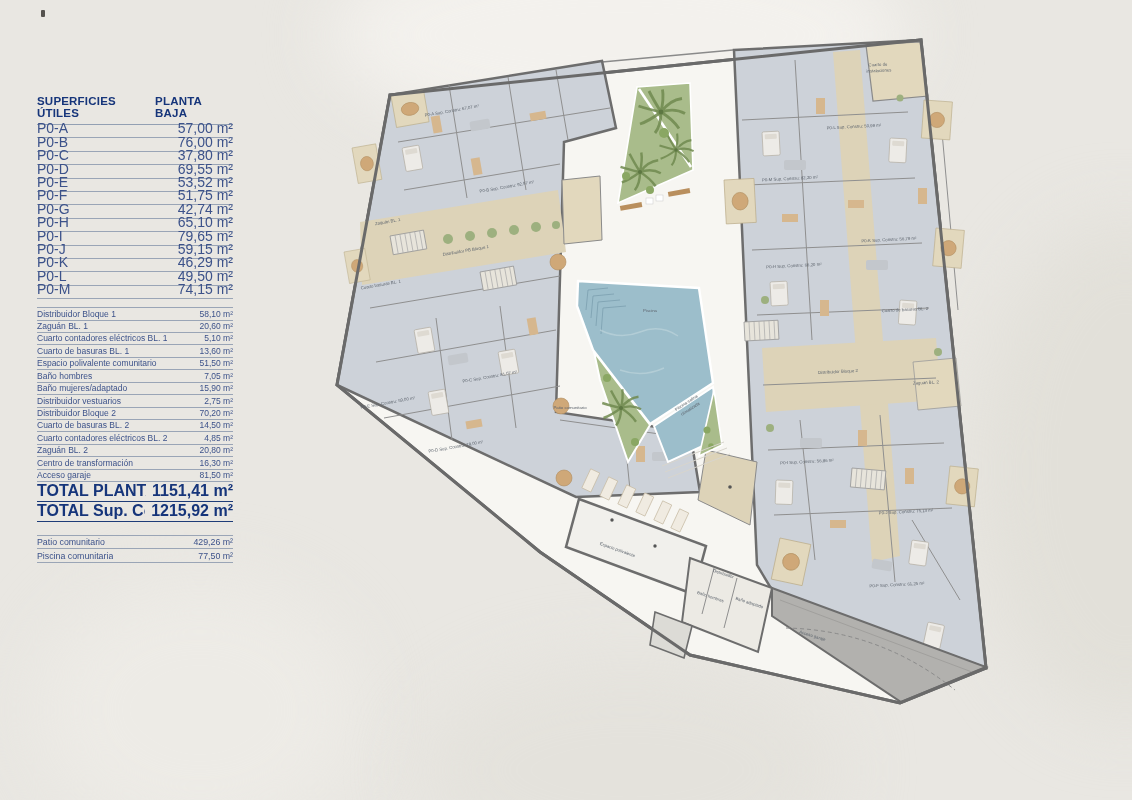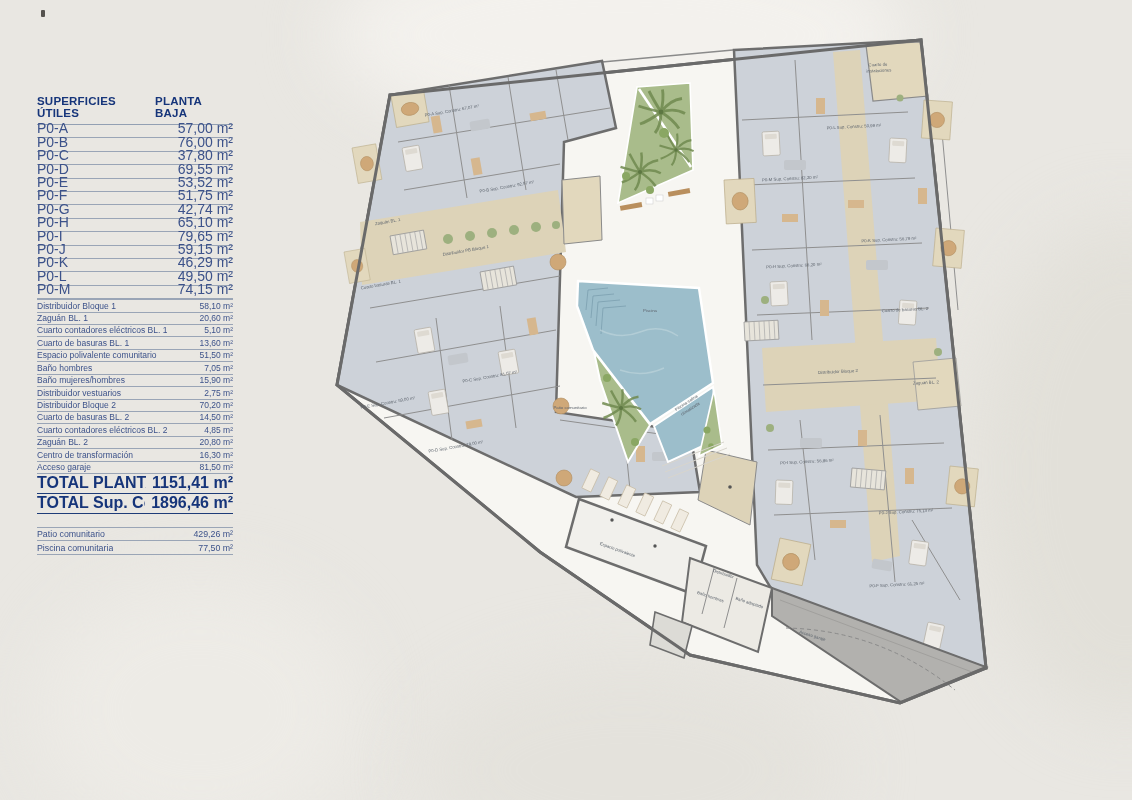--- a/index.html
+++ b/index.html
@@ -13,21 +13,21 @@
 
   .corner-mark{position:absolute;left:41px;top:10px;width:4px;height:7px;background:#55524e;border-radius:1px;}
 
   .legend{position:absolute;left:37px;top:95px;width:196px;color:#3c528a;}
   .t-head{display:flex;justify-content:space-between;align-items:baseline;
           font-size:11.5px;font-weight:bold;color:#16357a;letter-spacing:.2px;
           padding-bottom:5px;border-bottom:1px solid #93a0b3;}
   .trow{display:flex;justify-content:space-between;align-items:flex-end;
         box-sizing:border-box;border-bottom:1px solid #9aa5b6;padding-bottom:1px;}
   .sec1 .trow{height:13.4px;font-size:14px;}
-  .sec2{margin-top:0;border-top:1px solid #9aa5b6;}
+  .sec2{margin-top:8px;border-top:1px solid #9aa5b6;}
   .sec2 .trow{height:12.45px;font-size:8.5px;}
   .sec3{margin-top:13px;border-top:1px solid #9aa5b6;}
   .sec3 .trow{height:13.2px;font-size:8.8px;}
   .totals .trow{color:#16357a;font-weight:bold;border-bottom:1.2px solid #1e3c78;}
   .tl{white-space:nowrap;overflow:hidden;}
   .tv{white-space:nowrap;padding-left:6px;}
 
   svg.plan{position:absolute;left:0;top:0;}
   .plabel{font-size:4.3px;fill:#5d646d;text-anchor:middle;font-family:"Liberation Sans",sans-serif;}
 </style>
@@ -364,21 +364,21 @@
         </div>
         <div class="trow">
           <span class="tl">Espacio polivalente comunitario</span>
           <span class="tv">51,50 m²</span>
         </div>
         <div class="trow">
           <span class="tl">Baño hombres</span>
           <span class="tv">7,05 m²</span>
         </div>
         <div class="trow">
-          <span class="tl">Baño mujeres/hombres</span>
+          <span class="tl">Baño mujeres/adaptado</span>
           <span class="tv">15,90 m²</span>
         </div>
         <div class="trow">
           <span class="tl">Distribuidor vestuarios</span>
           <span class="tv">2,75 m²</span>
         </div>
         <div class="trow">
           <span class="tl">Distribuidor Bloque 2</span>
           <span class="tv">70,20 m²</span>
         </div>
@@ -403,21 +403,21 @@
           <span class="tv">81,50 m²</span>
         </div>
       </div>
     <div class="tsec totals">
         <div class="trow">
           <span class="tl">TOTAL PLANTA BAJA</span>
           <span class="tv">1151,41 m²</span>
         </div>
         <div class="trow">
           <span class="tl">TOTAL Sup. Construida.</span>
-          <span class="tv">1896,46 m²</span>
+          <span class="tv">1215,92 m²</span>
         </div>
       </div>
     <div class="tsec sec3">
         <div class="trow">
           <span class="tl">Patio comunitario</span>
           <span class="tv">429,26 m²</span>
         </div>
         <div class="trow">
           <span class="tl">Piscina comunitaria</span>
           <span class="tv">77,50 m²</span>

